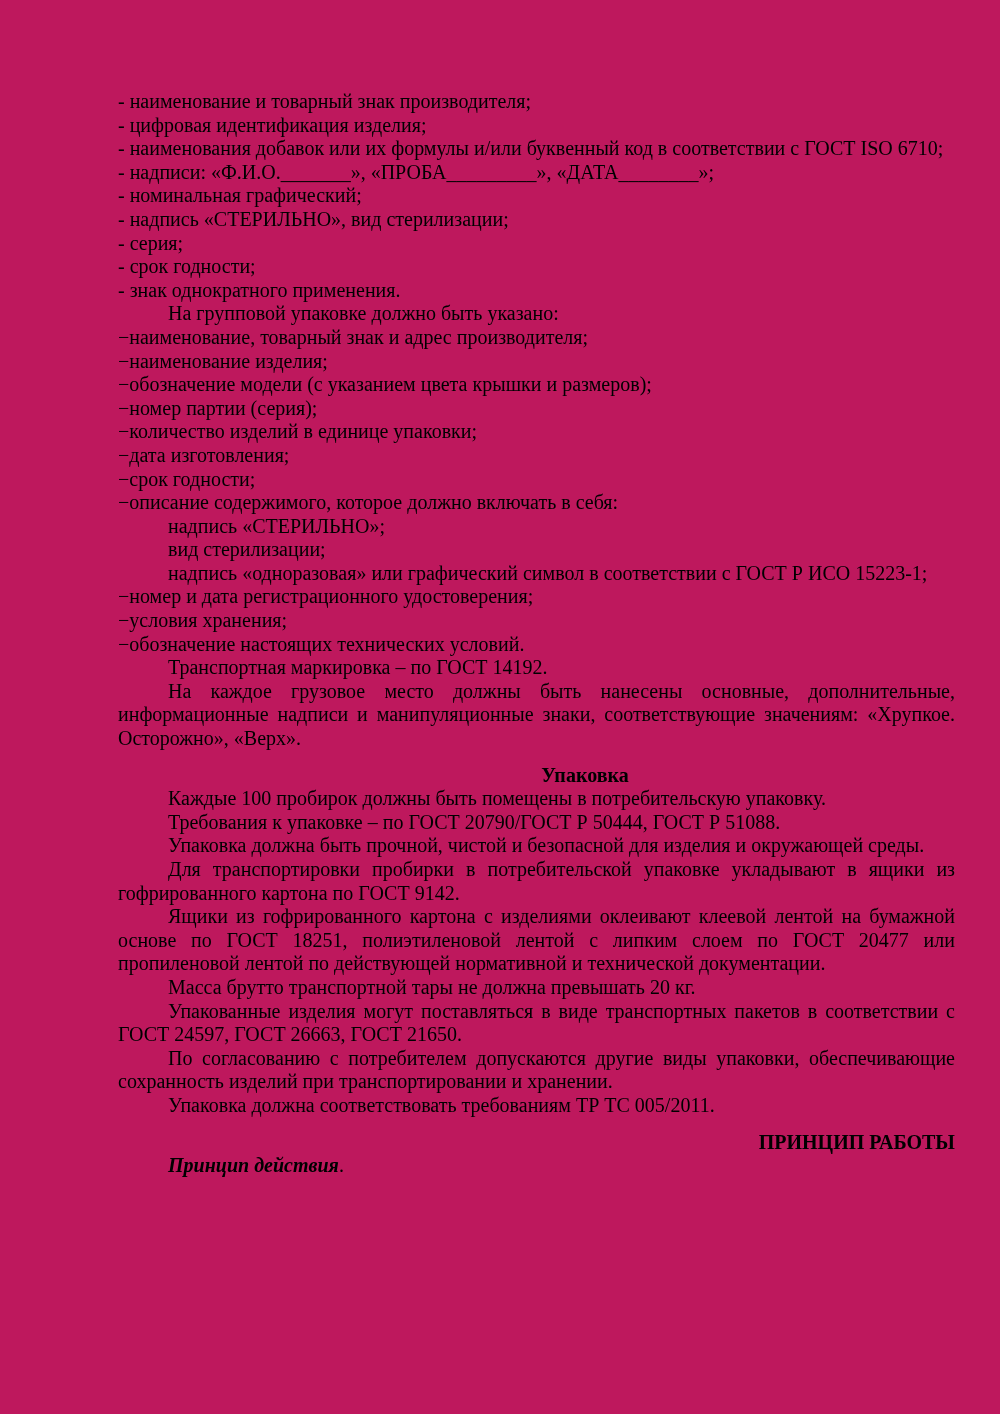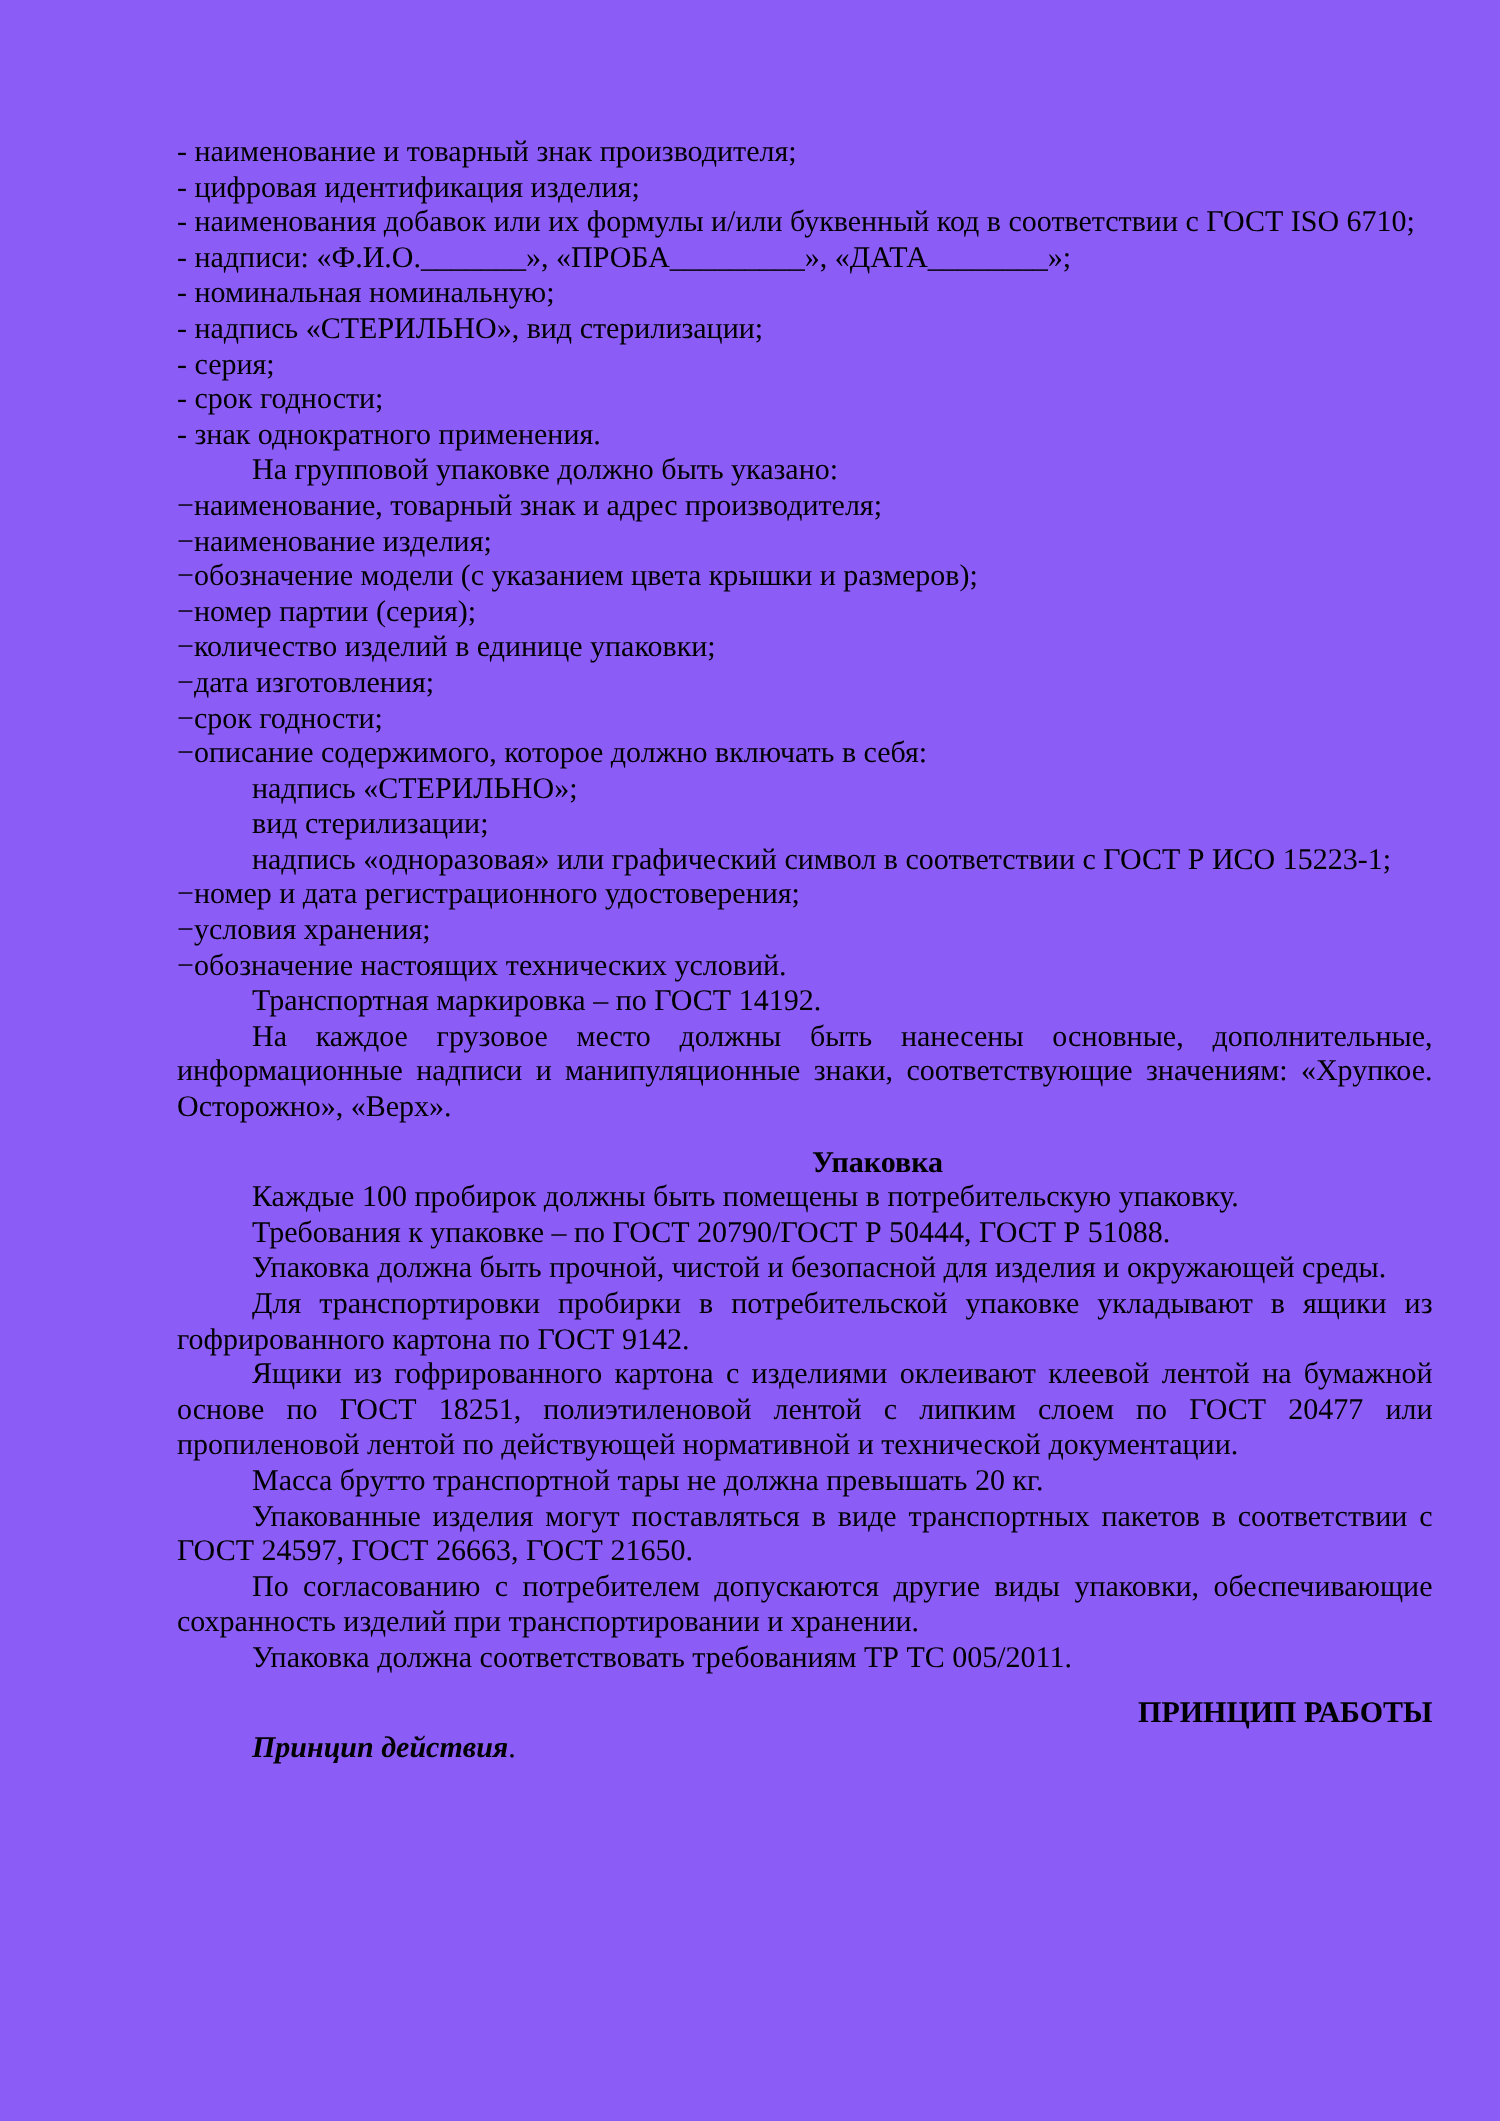--- a/index.html
+++ b/index.html
@@ -2,21 +2,21 @@
 <html><head>
 <meta charset="utf-8">
 <style>
   * { margin: 0; padding: 0; box-sizing: border-box; }
   html, body { background: #e8e8e8; }
   .page {
     position: relative;
     width: 1000px;
     height: 1414px;
     margin: 0 auto;
-    background: #8b5cf6;
+    background: #be185d;
     padding: 90px 45px 40px 118px;
     font-family: "Liberation Serif", "DejaVu Serif", serif;
     font-size: 20px;
     line-height: 23.6px;
     color: #000000;
     overflow: hidden;
   }
   .doc-body p { text-align: justify; }
   p.item { text-indent: 0; }
   p.para { text-indent: 50px; }
@@ -35,21 +35,21 @@
 </style>
 </head>
 <body>
 
 <div class="page">
   <div class="doc-body">
       <p class="item">- наименование и товарный знак производителя;</p>
       <p class="item">- цифровая идентификация изделия;</p>
       <p class="item">- наименования добавок или их формулы и/или буквенный код в соответствии с ГОСТ ISO 6710;</p>
       <p class="item">- надписи: «Ф.И.О._______», «ПРОБА_________», «ДАТА________»;</p>
-      <p class="item">- номинальная номинальную;</p>
+      <p class="item">- номинальная графический;</p>
       <p class="item">- надпись «СТЕРИЛЬНО», вид стерилизации;</p>
       <p class="item">- серия;</p>
       <p class="item">- срок годности;</p>
       <p class="item">- знак однократного применения.</p>
       <p class="para">На групповой упаковке должно быть указано:</p>
       <p class="item">−наименование, товарный знак и адрес производителя;</p>
       <p class="item">−наименование изделия;</p>
       <p class="item">−обозначение модели (с указанием цвета крышки и размеров);</p>
       <p class="item">−номер партии (серия);</p>
       <p class="item">−количество изделий в единице упаковки;</p>

